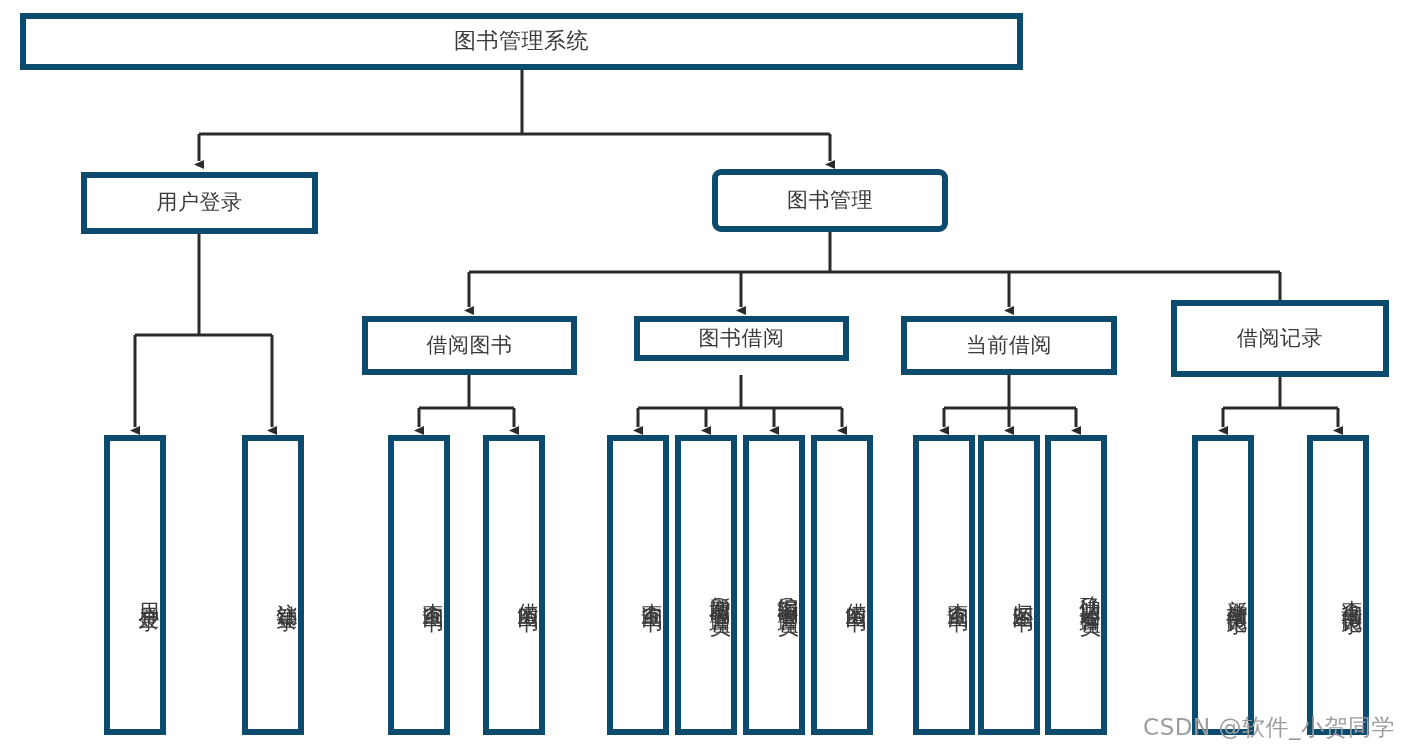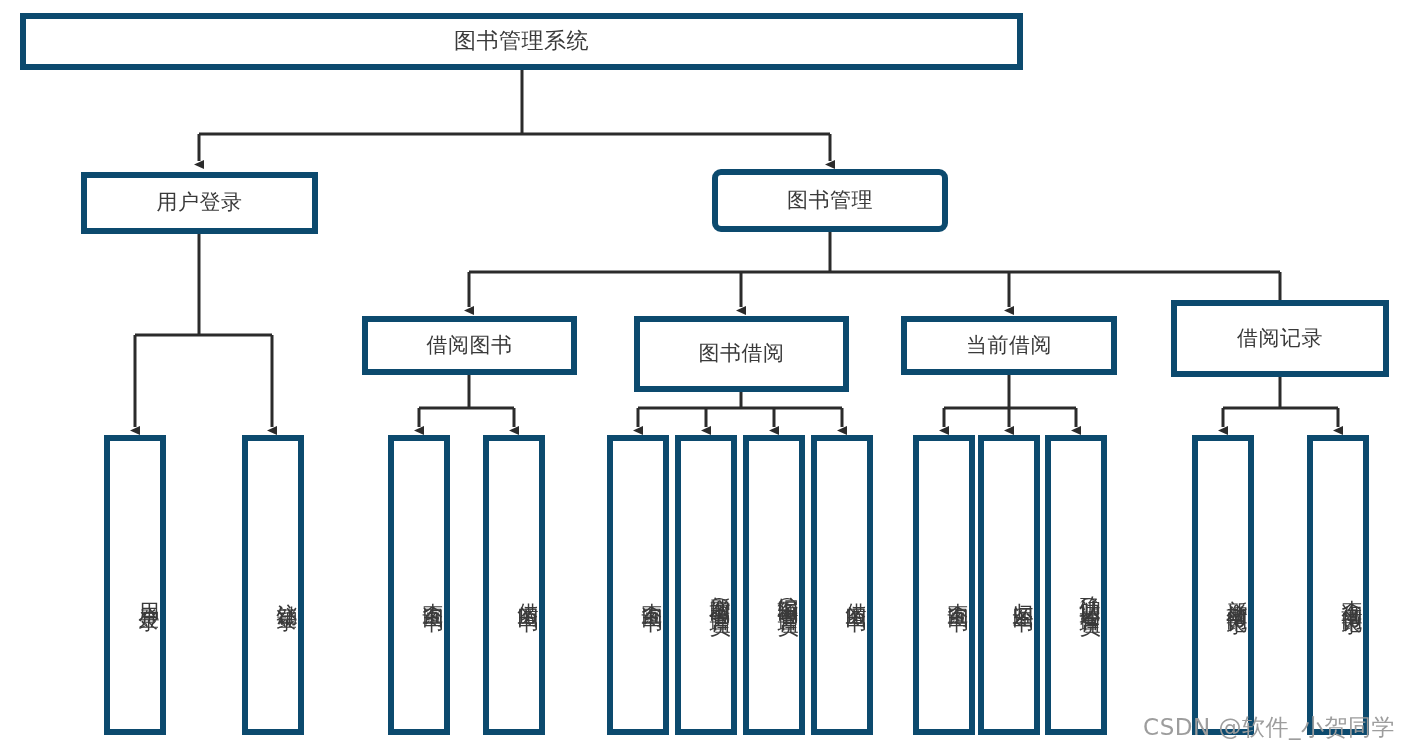--- a/index.html
+++ b/index.html
@@ -121,21 +121,21 @@
       <path d="M1338,408 L1338,427" marker-end="url(#arrow)"></path>
     </g>
   </svg>
 
   <div class="node h root" style="left:20px; top:13px; width:1003px; height:57px;">图书管理系统</div>
 
   <div class="node h" style="left:81px; top:172px; width:237px; height:62px;">用户登录</div>
   <div class="node h" style="left:712px; top:169px; width:236px; height:63px;border-radius:9px;">图书管理</div>
 
   <div class="node h" style="left:362px; top:316px; width:215px; height:59px;">借阅图书</div>
-  <div class="node h" style="left:634px; top:316px; width:215px; height:76px;">图书借阅</div>
+  <div class="node h" style="left:634px; top:316px; width:215px; height:45px;">图书借阅</div>
   <div class="node h" style="left:901px; top:316px; width:216px; height:59px;">当前借阅</div>
   <div class="node h" style="left:1171px; top:300px; width:218px; height:77px;">借阅记录</div>
 
   <div class="node v" style="left:104px; top:435px; width:62px; height:300px;">
       <span>用户登录</span>
     </div>
   <div class="node v" style="left:242px; top:435px; width:62px; height:300px;">
       <span>注销登录</span>
     </div>
 

